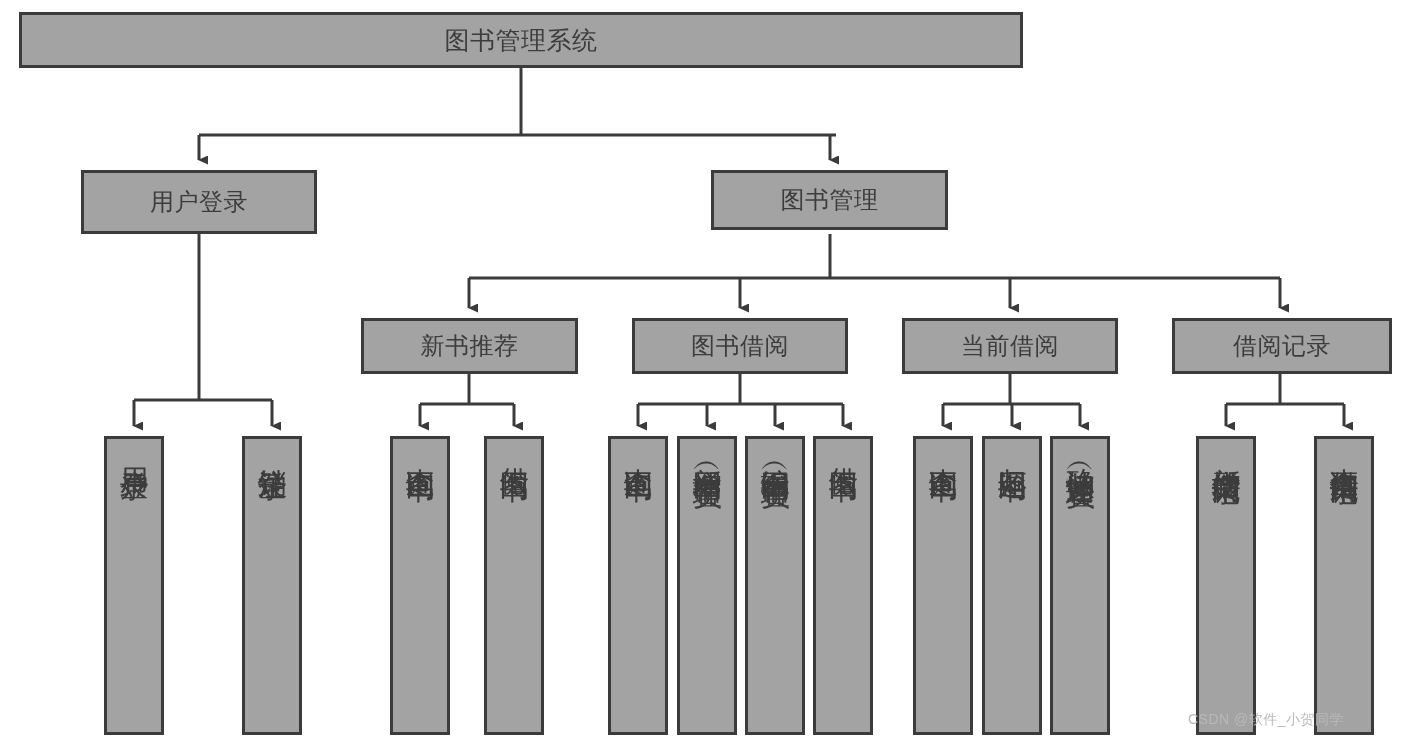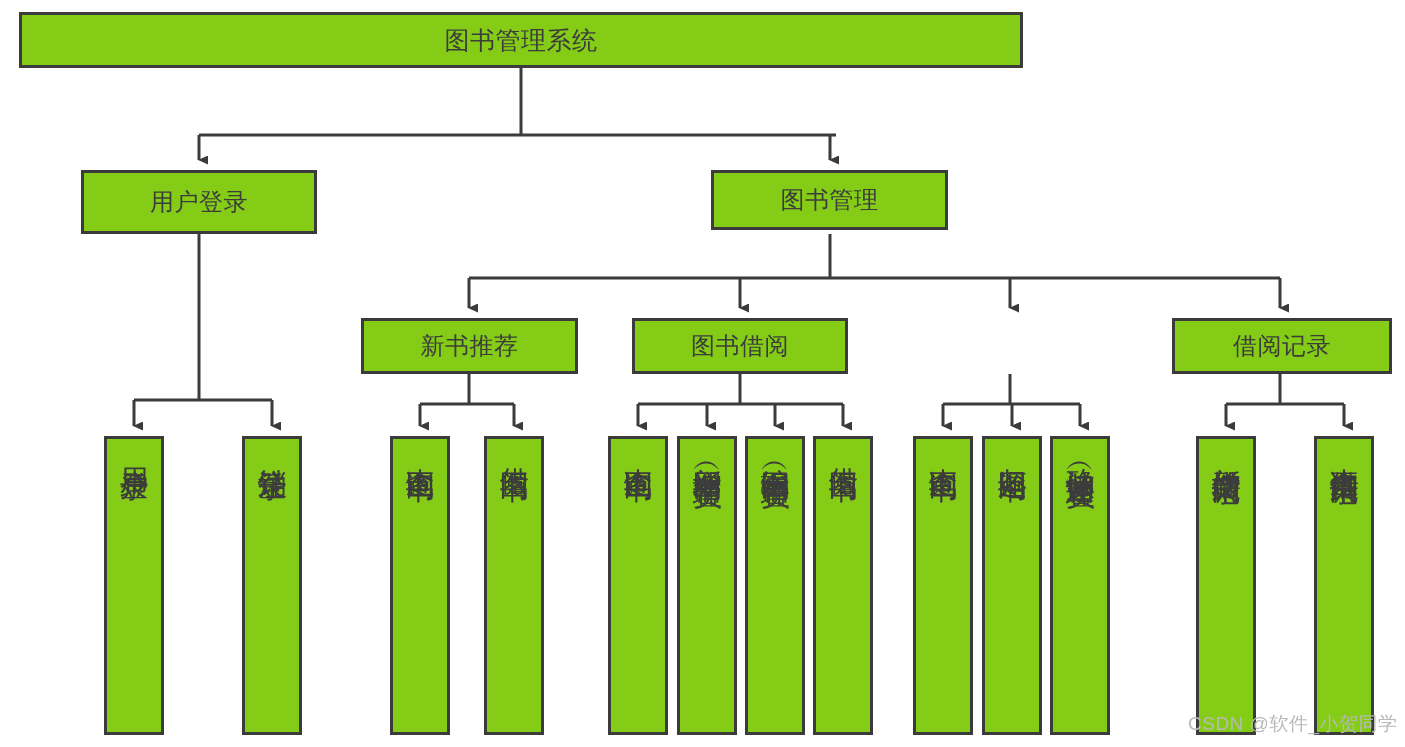--- a/index.html
+++ b/index.html
@@ -21,21 +21,21 @@
     position: absolute;
     left: 0;
     top: 0;
     width: 1405px;
     height: 747px;
     pointer-events: none;
   }
   .node {
     position: absolute;
     box-sizing: border-box;
-    background: #84cc16;
+    background: #a3a3a3;
     border: 3px solid #3b3b3b;
     display: flex;
     align-items: center;
     justify-content: center;
     color: #3c3c3c;
     overflow: hidden;
   }
   .node .label {
     display: block;
     text-align: center;
@@ -58,21 +58,21 @@
     letter-spacing: 2px;
     white-space: nowrap;
   }
   .node.root .label {
     font-size: 25px;
   }
   .watermark {
     position: absolute;
     left: 1188px;
     top: 711px;
-    font-size: 19px;
+    font-size: 14px;
     color: #b9b9b9;
     white-space: nowrap;
     letter-spacing: 0.5px;
   }
 </style>
 </head>
 <body>
 
 <div id="diagram-root">
 
@@ -136,20 +136,23 @@
   <div class="node horizontal" style="left:711px; top:170px; width:237px; height:60px;">
     <span class="label">图书管理</span>
   </div>
 
   <div class="node horizontal" style="left:361px; top:318px; width:217px; height:56px;">
     <span class="label">新书推荐</span>
   </div>
   <div class="node horizontal" style="left:632px; top:318px; width:216px; height:56px;">
     <span class="label">图书借阅</span>
   </div>
+  <div class="node horizontal" style="left:902px; top:318px; width:216px; height:56px;">
+    <span class="label">当前借阅</span>
+  </div>
   <div class="node horizontal" style="left:1172px; top:318px; width:220px; height:56px;">
     <span class="label">借阅记录</span>
   </div>
 
   <div class="node vertical" style="left:104px; top:436px; width:60px; height:299px;">
     <span class="label">用户登录</span>
   </div>
   <div class="node vertical" style="left:242px; top:436px; width:60px; height:299px;">
     <span class="label">注销登录</span>
   </div>

